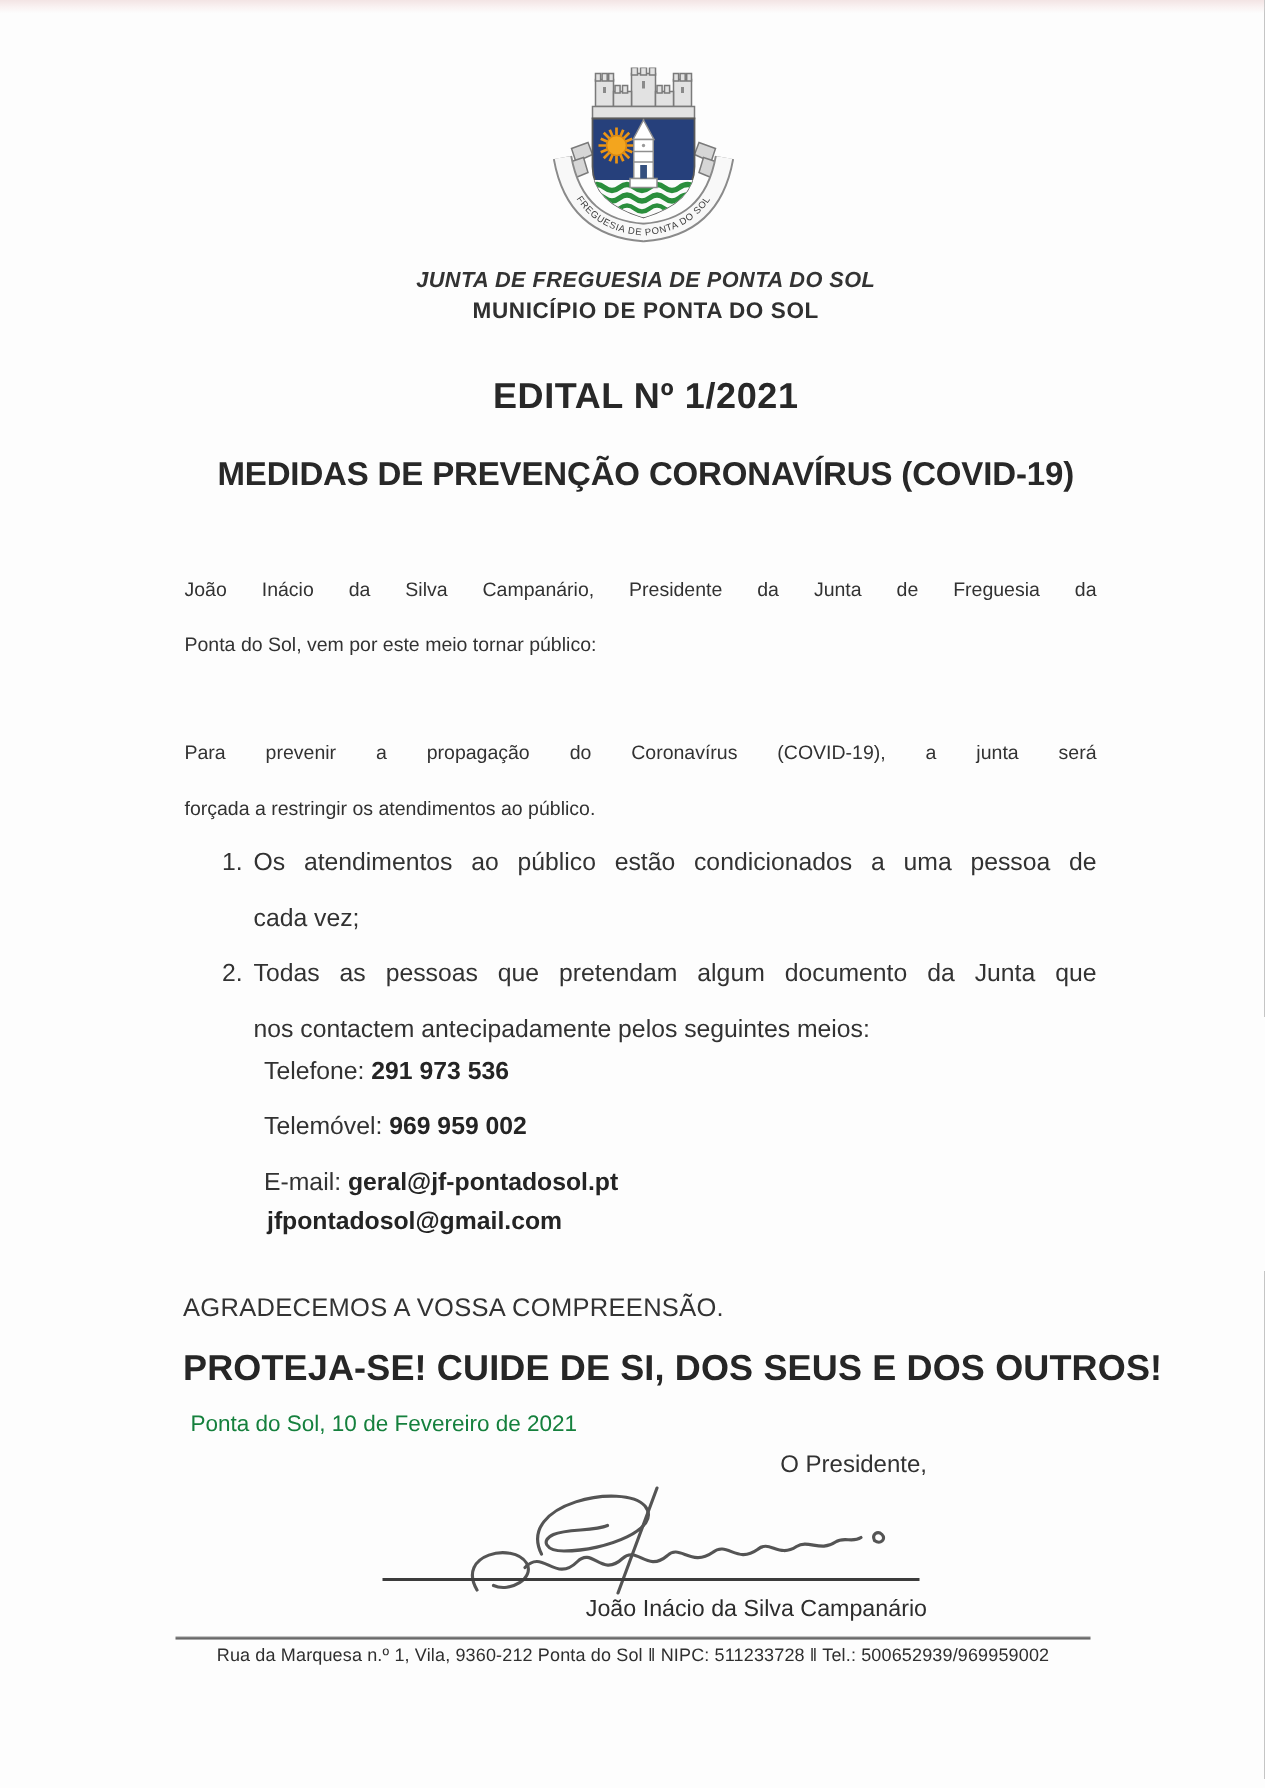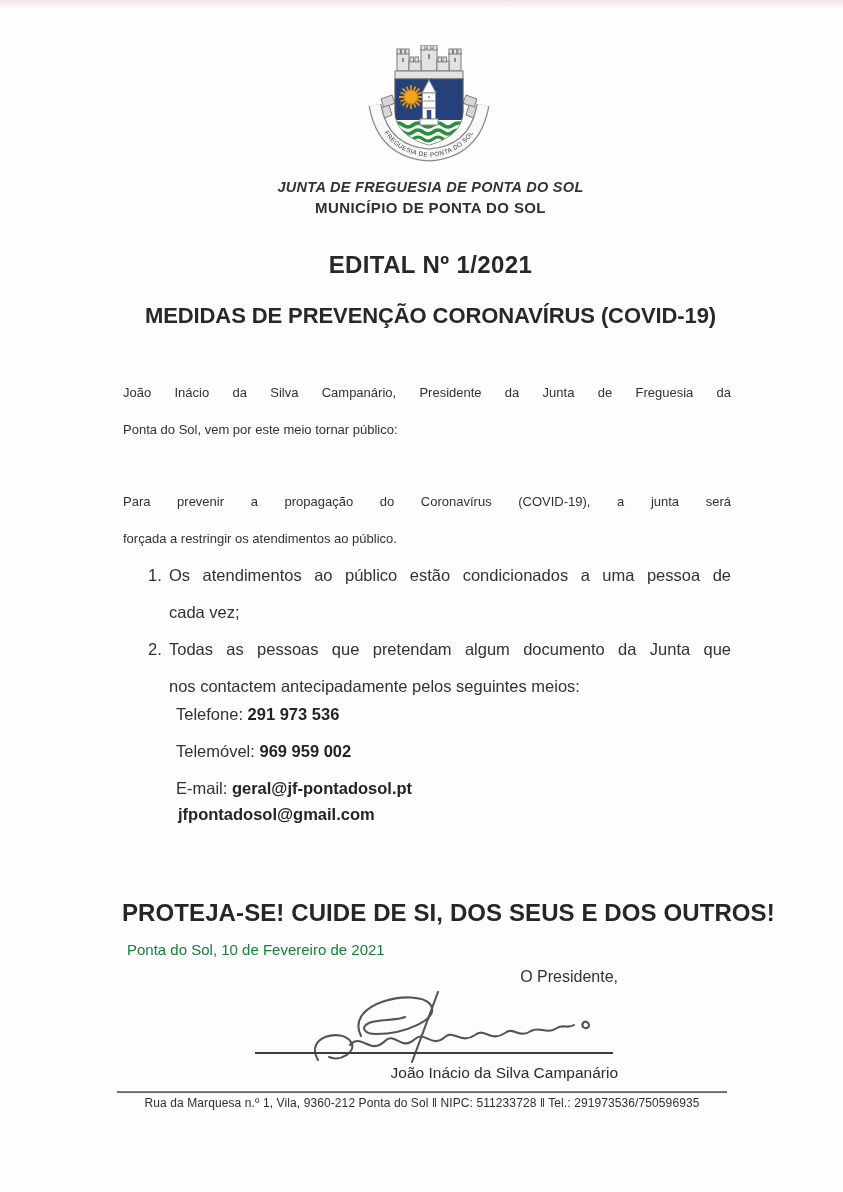--- a/index.html
+++ b/index.html
@@ -181,20 +181,21 @@
     <span class="val">969 959 002</span>
   </div>
   <div class="contact-line" style="top:775px">
     <span>E-mail:</span>
     <span class="val">geral@jf-pontadosol.pt</span>
   </div>
   <div class="contact-line" style="top:801px; left:178px">
     <span class="val">jfpontadosol@gmail.com</span>
   </div>
 
+  <div class="thanks">AGRADECEMOS A VOSSA COMPREENSÃO.</div>
   <div class="protect">PROTEJA-SE! CUIDE DE SI, DOS SEUS E DOS OUTROS!</div>
   <div class="dateline">Ponta do Sol, 10 de Fevereiro de 2021</div>
 
   <div class="sig-block">
     <div class="sig-role">O Presidente,</div>
     <svg class="sig-svg" viewBox="0 0 348 92">
       <g fill="none" stroke="#3d3d3d" stroke-width="2.1" stroke-linecap="round" opacity="0.88">
         <path d="M95,54 C78,20 150,6 164,22 C176,37 138,52 110,52 C98,52 94,45 103,41 C112,37 130,39 139,35"></path>
         <path d="M172,10 L146,80"></path>
         <path d="M52,78 C38,54 76,46 85,60 C91,70 74,80 63,75"></path>
@@ -205,15 +206,15 @@
     <div class="sig-rule"></div>
     <div class="sig-name">João Inácio da Silva Campanário</div>
   </div>
 
   <div class="footer-rule"></div>
   <div class="footer-line1">
     <span>Rua da Marquesa n.º 1, Vila, 9360-212 Ponta do Sol</span>
     <span>‖</span>
     <span>NIPC: 511233728</span>
     <span>‖</span>
-    <span>Tel.: 291973536/750596935</span>
+    <span>Tel.: 500652939/969959002</span>
   </div>
 </div>
 
 </body></html>

